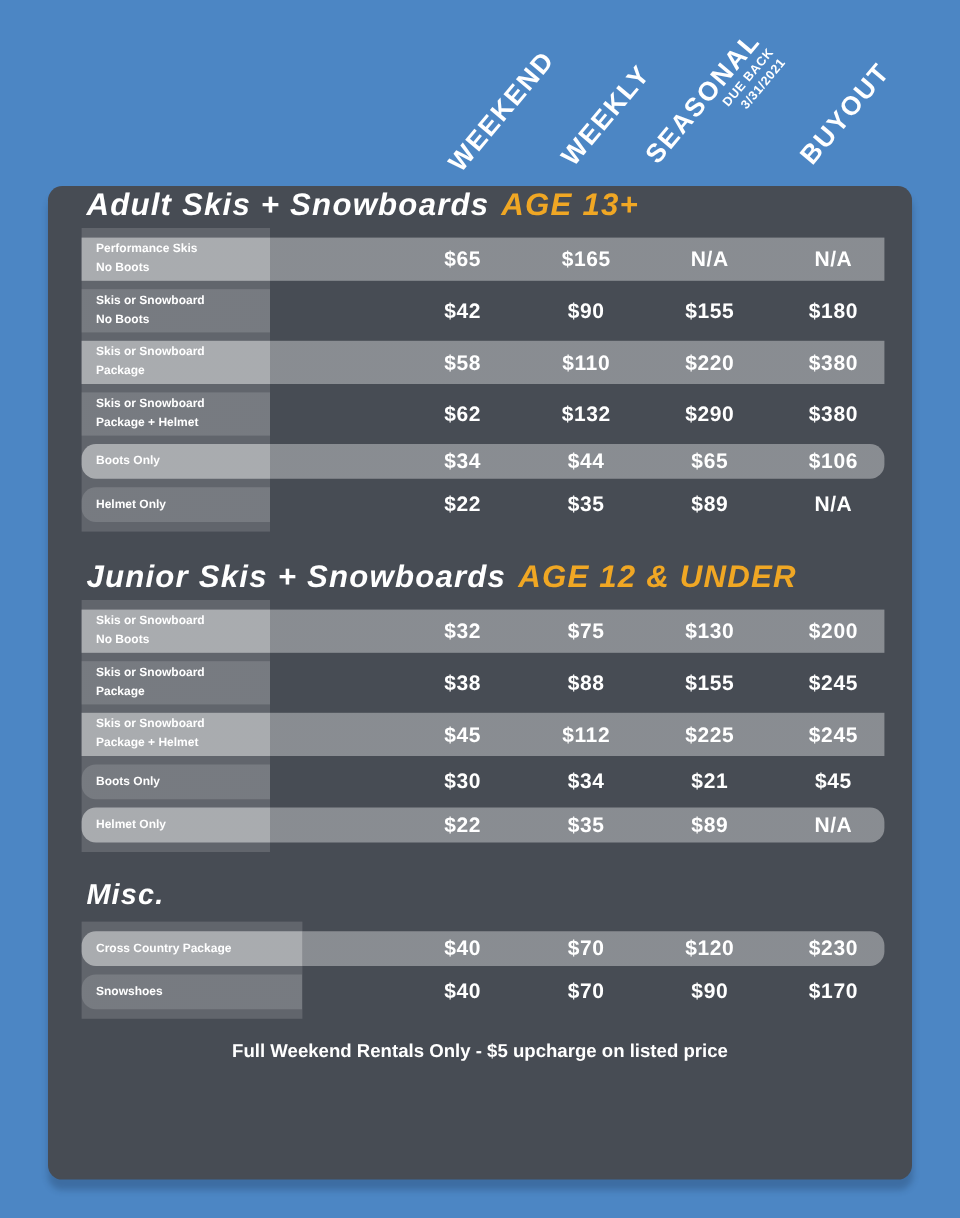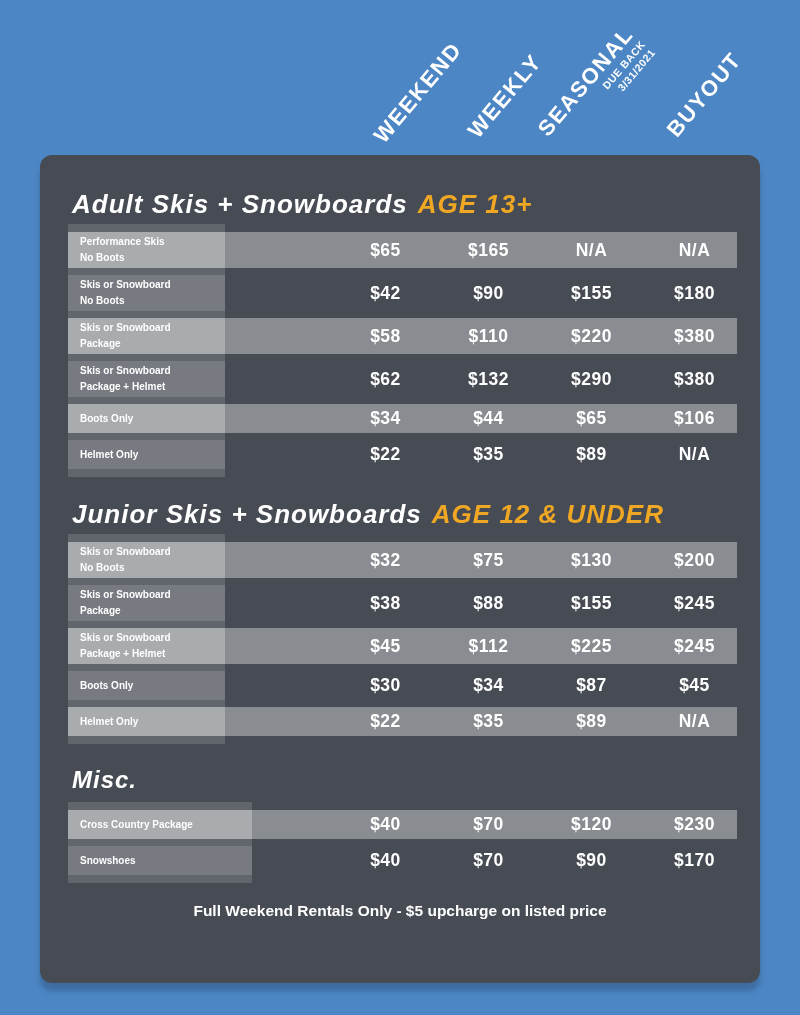--- a/index.html
+++ b/index.html
@@ -32,21 +32,20 @@
   .col-header.seasonal{text-align:right;}
   .seasonal-note{font-size:10.5px;letter-spacing:0.5px;line-height:11px;font-weight:bold;margin-top:2px;}
   
   .panel{
     position:absolute;left:40px;top:155px;
     width:720px;height:828px;
     background:var(--panel);
     border-radius:12px;
     box-shadow:0 8px 5px rgba(25,45,75,0.28);
     box-sizing:border-box;
-    padding-top:34px;
   }
   .section + .section{margin-top:30px;}
   .section-title{
     margin:0 10px 12px 32px;
     font-size:26px;font-weight:bold;font-style:italic;
     color:var(--white);letter-spacing:1px;
     white-space:nowrap;
   }
   .section-title .age{color:var(--yellow);margin-left:10px;}
   .section.misc .section-title{font-size:24px;margin-bottom:16px;}
@@ -63,21 +62,21 @@
     min-height:36px;
     background:linear-gradient(90deg,
       rgba(255,255,255,0.46) 0, rgba(255,255,255,0.46) var(--labelw),
       rgba(255,255,255,0.36) var(--labelw), rgba(255,255,255,0.36) 100%);
   }
   .row.dark{
     background:linear-gradient(90deg,
       rgba(255,255,255,0.14) 0, rgba(255,255,255,0.14) var(--labelw),
       rgba(0,0,0,0) var(--labelw), rgba(0,0,0,0) 100%);
   }
-  .row.single{min-height:29px;}
+  .row.single{min-height:29px;border-radius:12px;}
   .row-label{
     width:var(--labelw);box-sizing:border-box;
     padding:2px 8px 2px 12px;
     color:var(--white);font-weight:bold;
     font-size:10px;line-height:16px;
   }
   .prices{position:absolute;left:266px;top:0;bottom:0;display:flex;align-items:center;}
   .price{
     width:103px;text-align:center;
     color:var(--white);font-weight:bold;
@@ -225,21 +224,21 @@
               <div class="price">$245</div>
             </div>
           </div>
           <div class="row dark single">
             <div class="row-label">
               <div>Boots Only</div>
             </div>
             <div class="prices">
               <div class="price">$30</div>
               <div class="price">$34</div>
-              <div class="price">$87</div>
+              <div class="price">$21</div>
               <div class="price">$45</div>
             </div>
           </div>
           <div class="row single">
             <div class="row-label">
               <div>Helmet Only</div>
             </div>
             <div class="prices">
               <div class="price">$22</div>
               <div class="price">$35</div>

